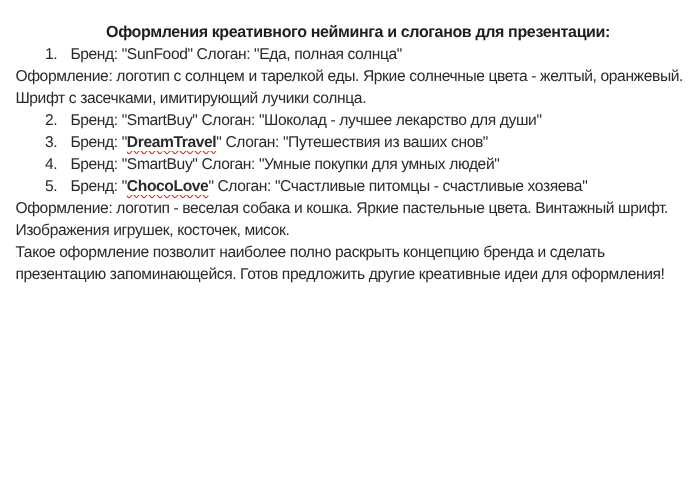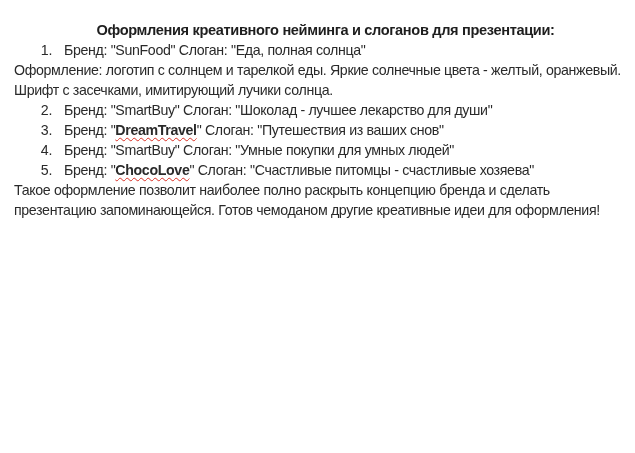--- a/index.html
+++ b/index.html
@@ -58,15 +58,16 @@
     <span class="num">3.</span><span>Бренд: "</span><span class="spell">DreamTravel</span><span>" Слоган: "Путешествия из ваших снов"</span>
   </div>
 
   <div class="item-line">
     <span class="num">4.</span><span>Бренд: "</span><span>SmartBuy</span><span>" Слоган: "Умные покупки для умных людей"</span>
   </div>
 
   <div class="item-line">
     <span class="num">5.</span><span>Бренд: "</span><span class="spell">ChocoLove</span><span>" Слоган: "Счастливые питомцы - счастливые хозяева"</span>
   </div>
+  <p class="para">Оформление: логотип - веселая собака и кошка. Яркие пастельные цвета. Винтажный шрифт. Изображения игрушек, косточек, мисок.</p>
 
-  <p class="para">Такое оформление позволит наиболее полно раскрыть концепцию бренда и сделать презентацию запоминающейся. Готов чемоданом другие креативные идеи для оформления!</p>
+  <p class="para">Такое оформление позволит наиболее полно раскрыть концепцию бренда и сделать презентацию запоминающейся. Готов предложить другие креативные идеи для оформления!</p>
 </div>
 
 </body></html>

